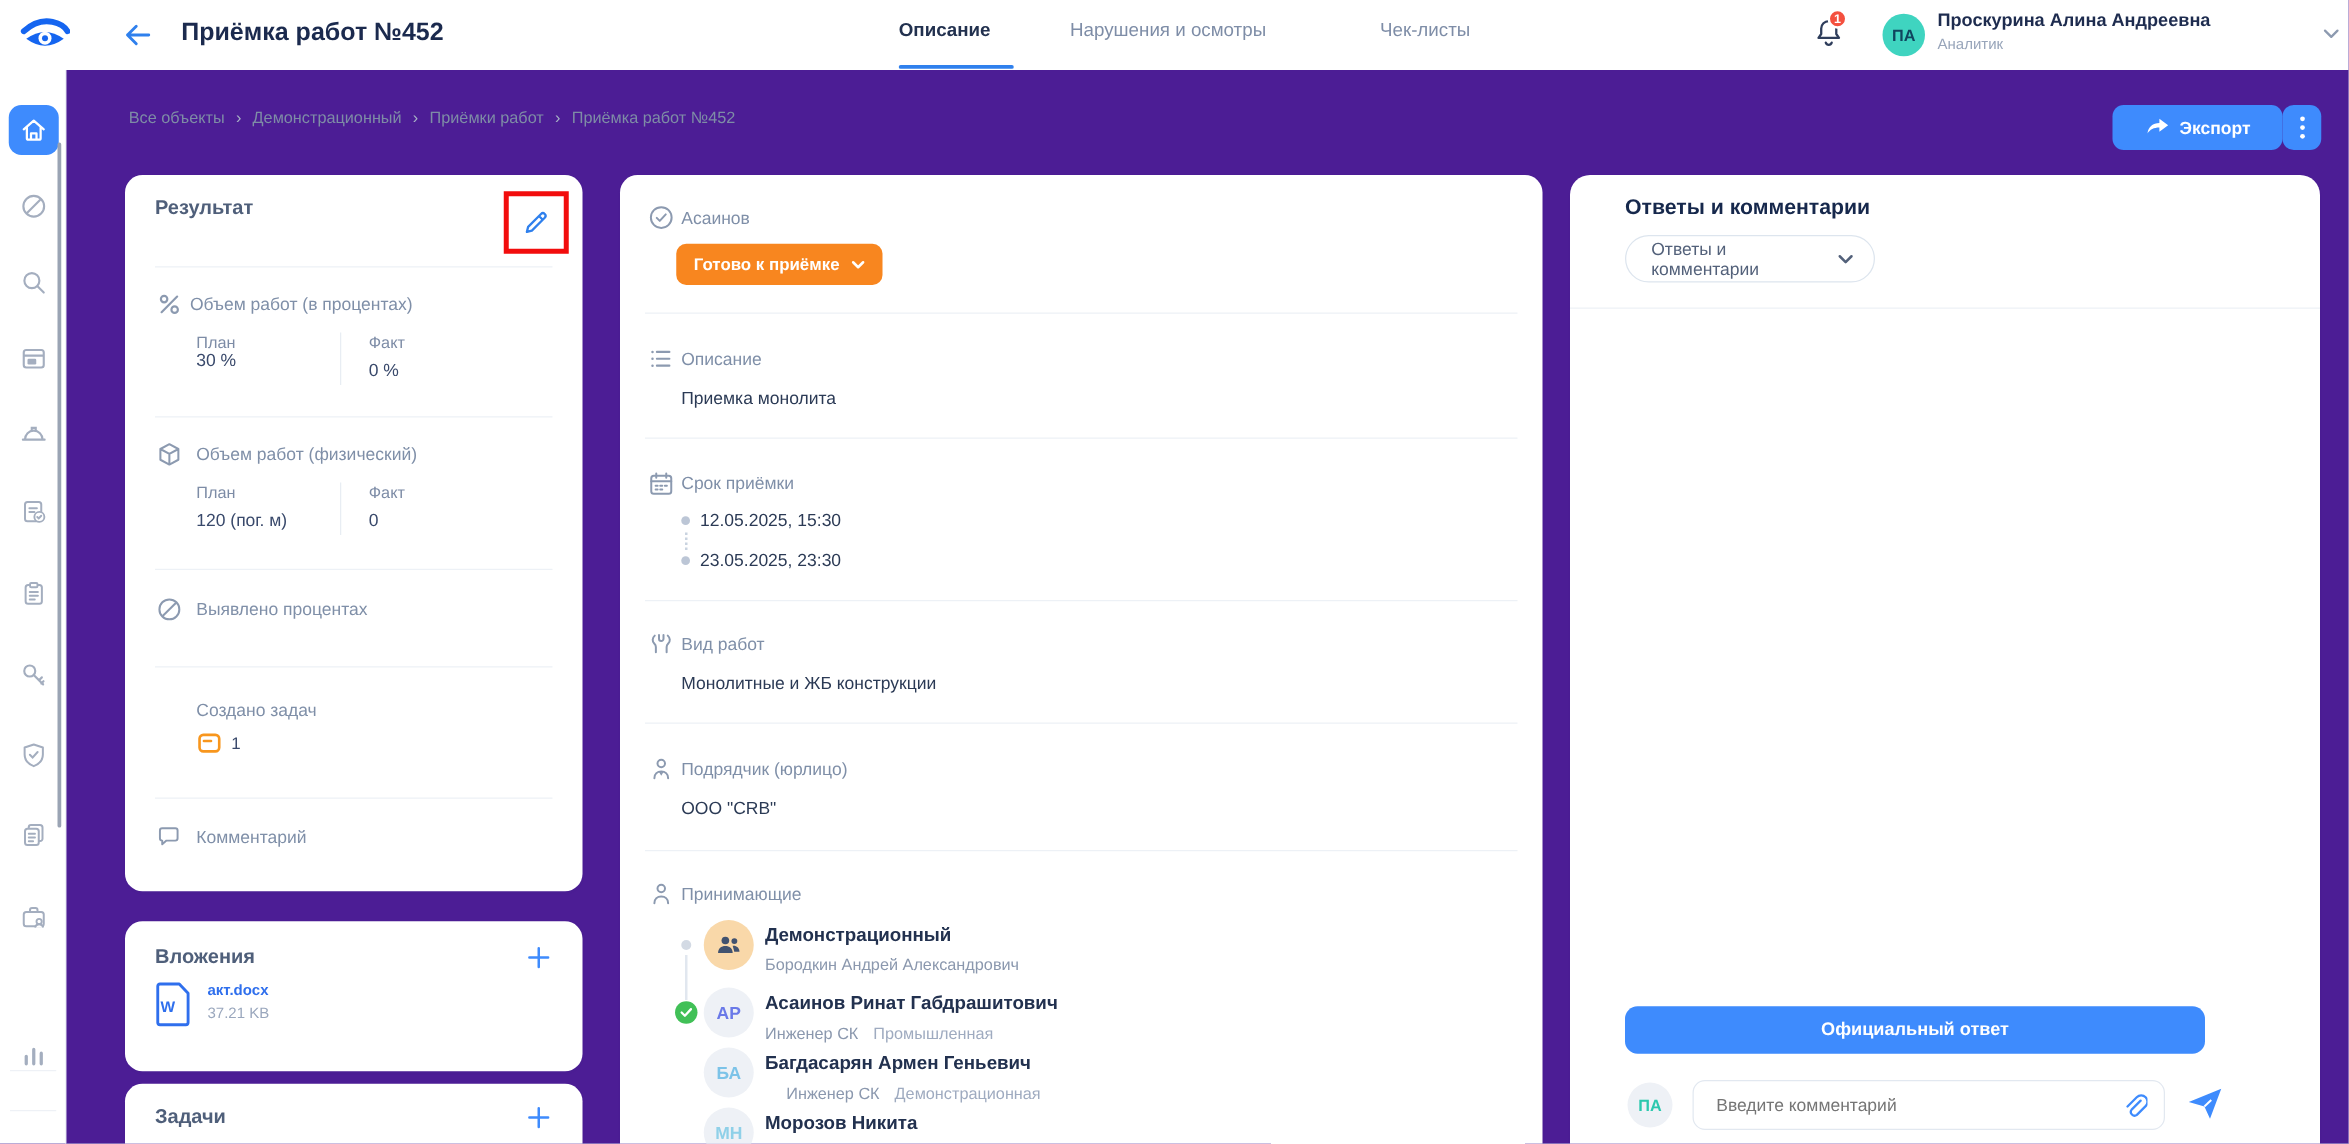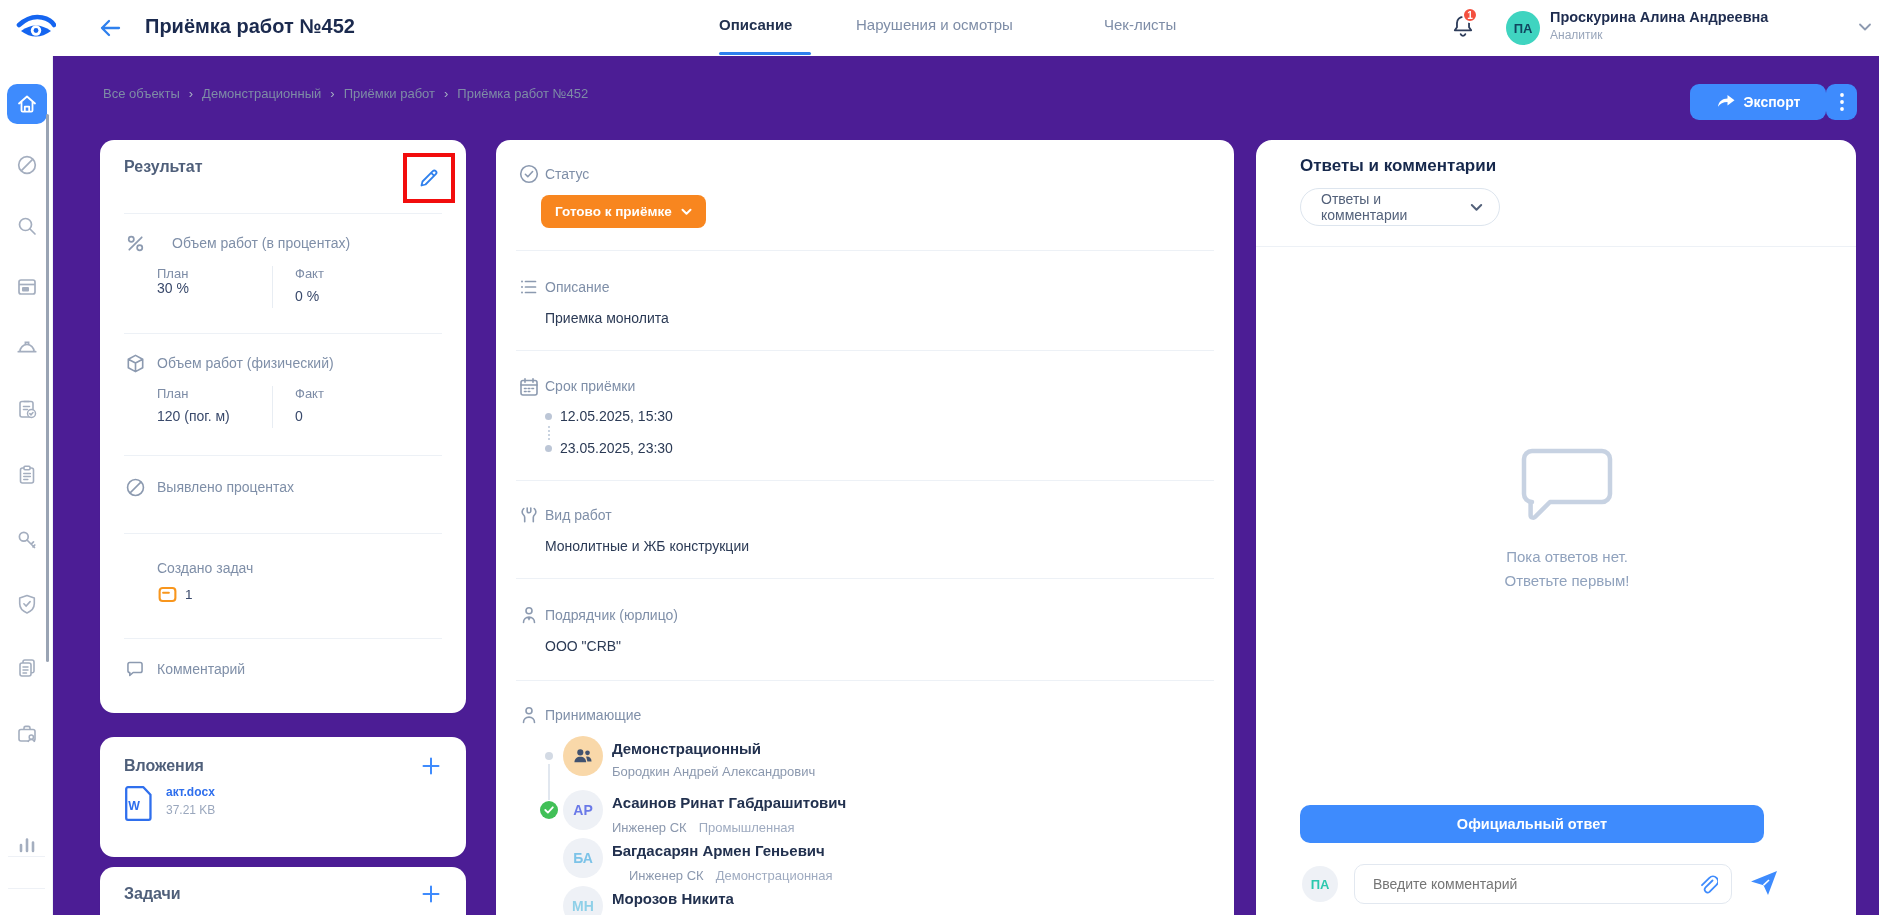--- a/index.html
+++ b/index.html
@@ -221,21 +221,21 @@
 
     <div class="divider" style="left:24px;top:73px;width:318px;"></div>
 
     <div class="abs" style="left:24px;top:92px;">
       <svg width="23" height="23" viewBox="0 0 24 24">
           <path d="M5.5 18.5 L18.5 5.5" stroke="#8c9ab0" stroke-width="1.8" stroke-linecap="round"></path>
           <circle cx="7.6" cy="7.6" r="2.7" stroke="#8c9ab0" stroke-width="1.8" fill="none"></circle>
           <circle cx="16.4" cy="16.4" r="2.7" stroke="#8c9ab0" stroke-width="1.8" fill="none"></circle>
         </svg>
     </div>
-    <div class="abs sec-label" style="left:72px;top:95px;">Объем работ (в процентах)</div>
+    <div class="abs sec-label" style="left:52px;top:95px;">Объем работ (в процентах)</div>
     <div class="abs pf-label" style="left:57px;top:126px;">План</div>
     <div class="abs pf-value" style="left:57px;top:136px;">30 %</div>
     <div class="abs" style="left:172px;top:126px;width:1px;height:42px;background:#e8edf3;"></div>
     <div class="abs pf-label" style="left:195px;top:126px;">Факт</div>
     <div class="abs pf-value" style="left:195px;top:144px;">0 %</div>
 
     <div class="divider" style="left:24px;top:193px;width:318px;"></div>
 
     <div class="abs" style="left:24px;top:212px;">
       <svg width="23" height="23" viewBox="0 0 24 24">
@@ -311,21 +311,21 @@
   </div>
 
   <div class="card" style="left:496px;top:140px;width:738px;height:800px;">
 
     <div class="abs" style="left:22px;top:23px;">
       <svg width="22" height="22" viewBox="0 0 22 22">
           <circle cx="11" cy="11" r="8.3" stroke="#8c9ab0" stroke-width="1.6" fill="none"></circle>
           <path d="M7.4 11.3 l2.4 2.4 4.8-5.2" stroke="#8c9ab0" stroke-width="1.6" fill="none" stroke-linecap="round" stroke-linejoin="round"></path>
         </svg>
     </div>
-    <div class="abs sec-label" style="left:49px;top:26px;">Статус</div>
+    <div class="abs sec-label" style="left:49px;top:26px;">Асаинов</div>
     <button class="abs" style="left:45px;top:55px;height:33px;padding:0 14px;background:#f8861f;color:#fff;border:none;border-radius:8px;
             font-family:inherit;font-size:13.5px;font-weight:700;display:flex;align-items:center;gap:9px;cursor:pointer;">
       <span>Готово к приёмке</span>
       <span>
         <svg width="11" height="8" viewBox="0 0 11 8">
             <path d="M1.5 1.8 l4 4 4-4" stroke="#fff" stroke-width="2" fill="none" stroke-linecap="round" stroke-linejoin="round"></path>
           </svg>
       </span>
     </button>
 
@@ -428,29 +428,20 @@
       <span style="font-size:14px;color:#53617a;">Ответы и комментарии</span>
       <span>
         <svg width="13" height="9" viewBox="0 0 13 9">
             <path d="M1.8 2 l4.7 4.7 L11.2 2" stroke="#53617a" stroke-width="2" fill="none" stroke-linecap="round" stroke-linejoin="round"></path>
           </svg>
       </span>
     </div>
 
     <div class="divider" style="left:0;top:106px;width:600px;"></div>
 
-    <div class="abs" style="left:111px;top:306px;width:400px;text-align:center;">
-      <div style="display:flex;justify-content:center;">
-        <svg width="96" height="80" viewBox="0 0 96 80">
-          <path d="M13 5 H83 a8 8 0 0 1 8 8 V48 a8 8 0 0 1 -8 8 H31 L16 71 a2.6 2.6 0 0 1 -4.4-1.9 V56 h1.4 A8 8 0 0 1 5 48 V13 a8 8 0 0 1 8-8 Z" stroke="#c7d2e2" stroke-width="4.5" fill="none" stroke-linejoin="round"></path>
-        </svg>
-      </div>
-      <div style="margin-top:22px;font-size:15px;color:#90a2bd;">Пока ответов нет.</div>
-      <div style="margin-top:7px;font-size:15px;color:#90a2bd;">Ответьте первым!</div>
-    </div>
 
     <button class="btn-blue abs" style="left:44px;top:665px;width:464px;height:38px;font-size:14.5px;font-weight:700;border-radius:10px;">
       <span>Официальный ответ</span>
     </button>
 
     <div class="avatar abs" style="left:46px;top:726px;width:36px;height:36px;background:#eef1f6;color:#2bc8ae;font-size:13px;">ПА</div>
 
     <div class="abs" style="left:98px;top:724px;width:378px;height:40px;">
       <input style="width: 100%; height: 100%; border: 1px solid rgb(226, 232, 240); border-radius: 10px; padding: 0px 44px 0px 18px; font-family: inherit; font-size: 14px; color: rgb(43, 58, 85); outline: none;" placeholder="Введите комментарий">
       <span class="abs" style="right:14px;top:9px;cursor:pointer;">

